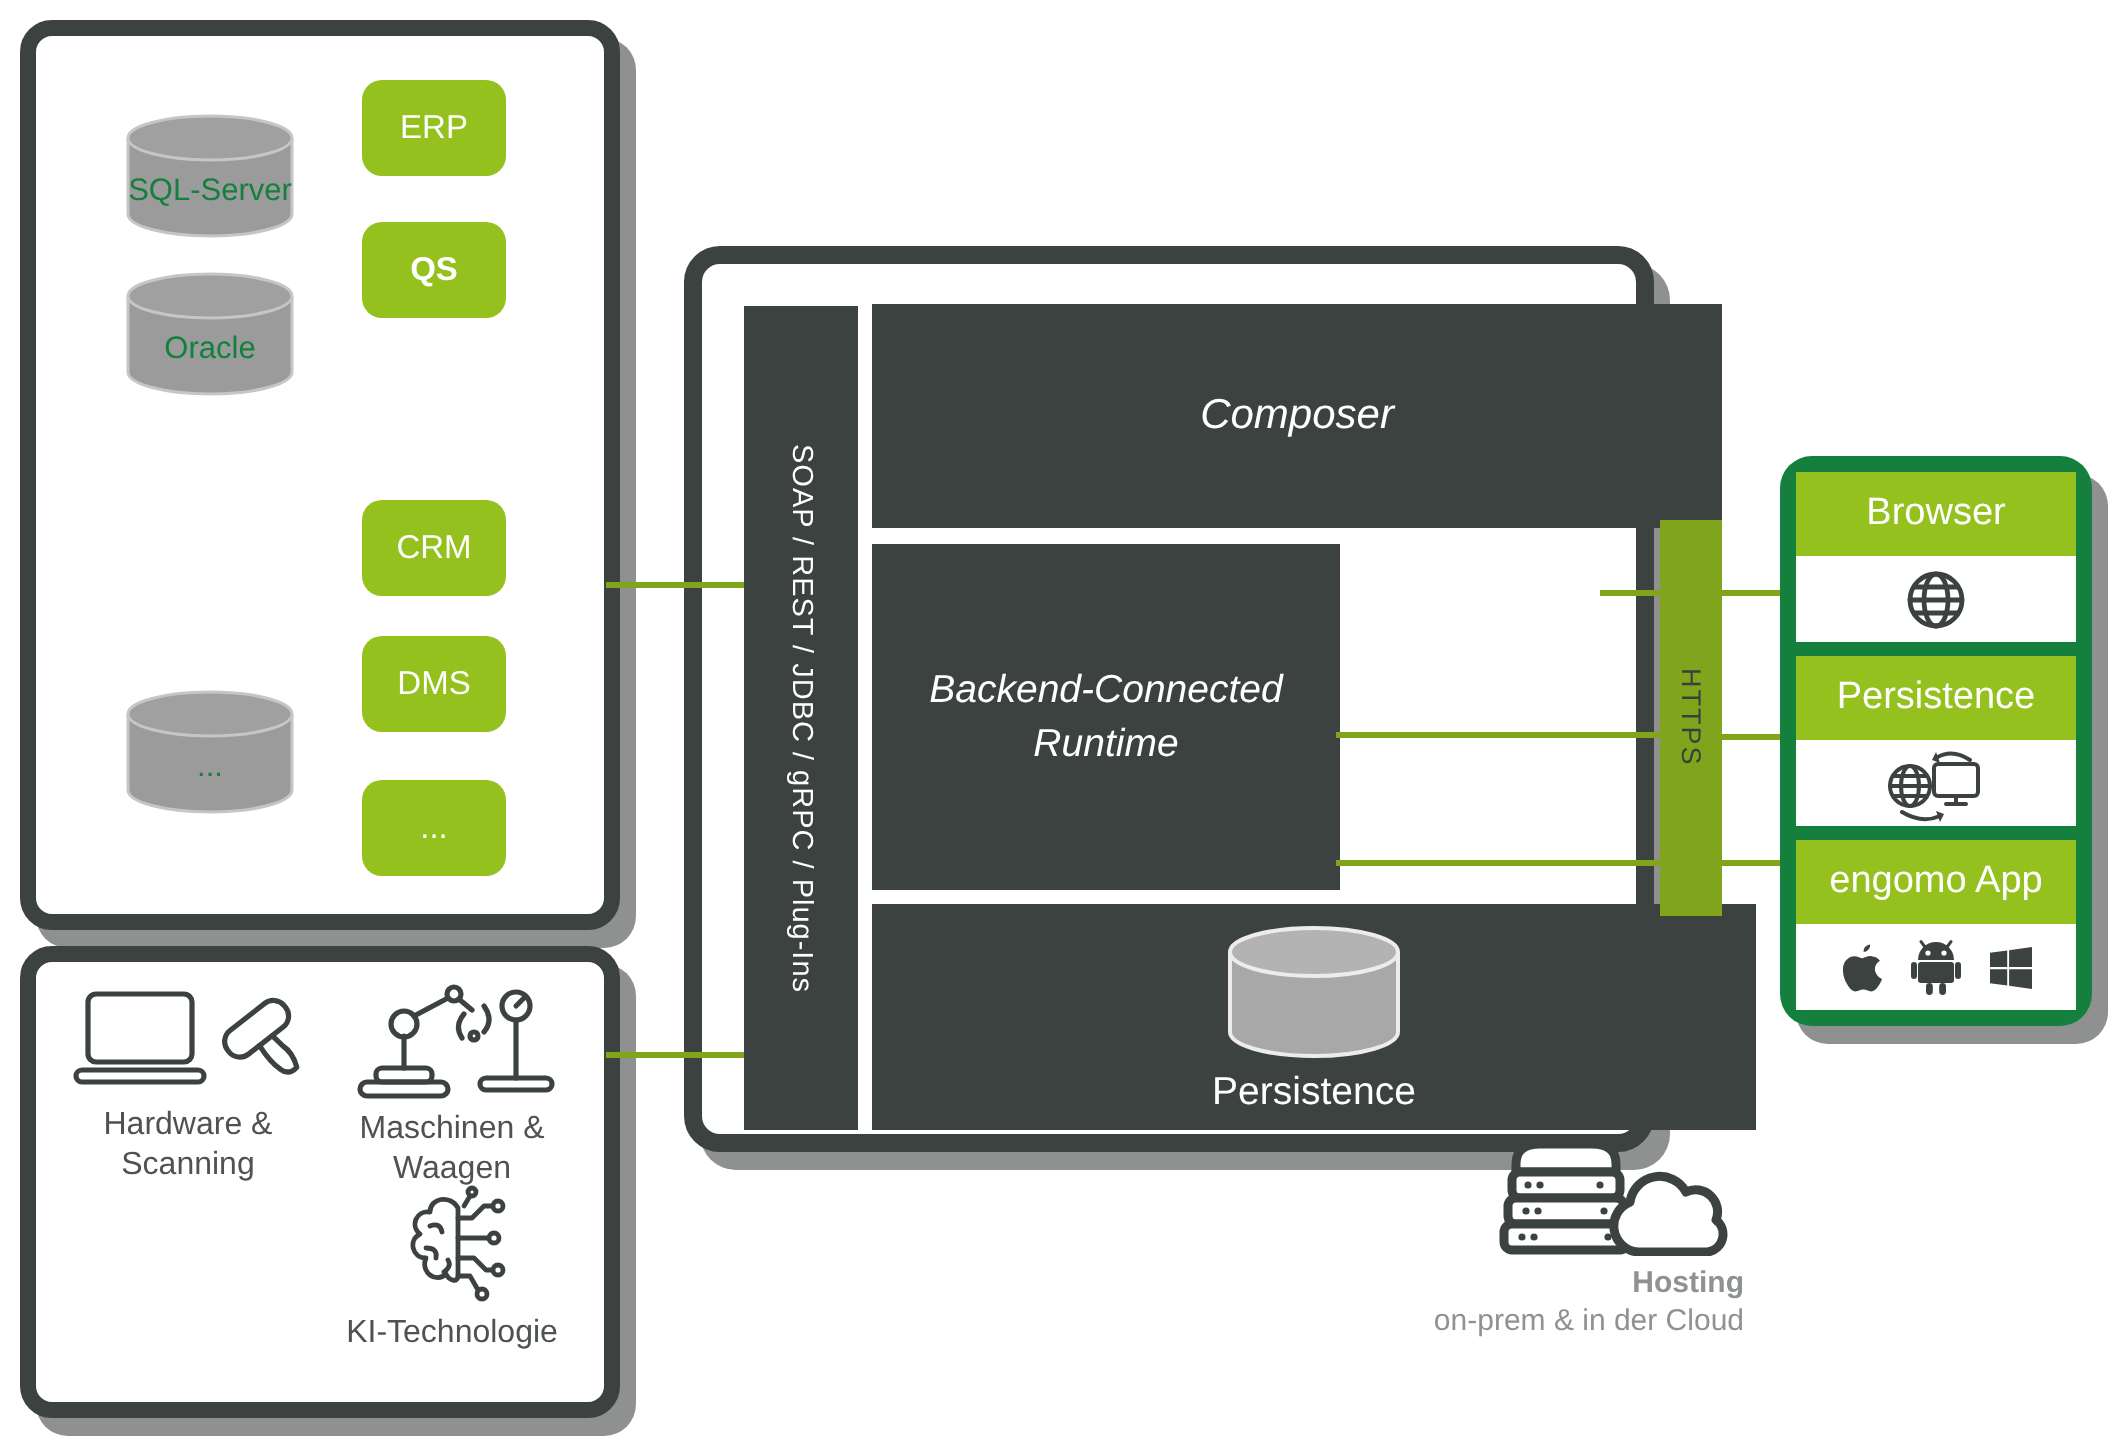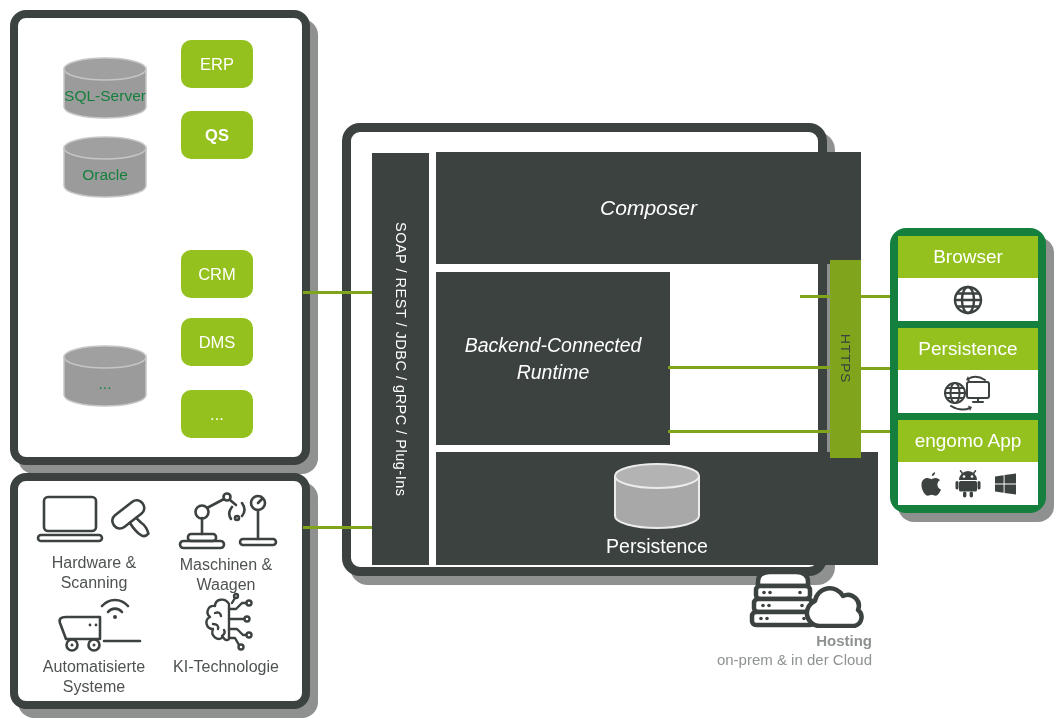--- a/index.html
+++ b/index.html
@@ -114,39 +114,20 @@
           <path d="M68,12 q5,7 0,13"></path>
           <circle cx="63" cy="27" r="2"></circle>
           <circle cx="84" cy="12" r="7"></circle>
           <line x1="84" y1="12" x2="88" y2="8"></line>
           <line x1="84" y1="19" x2="84" y2="48"></line>
           <rect x="66" y="48" width="36" height="6" rx="3"></rect>
         </svg>
       </div>
       <div class="dev-lbl">Maschinen &amp;
 Waagen</div>
-    </div>
-    <div class="dev-cell" style="left:10px;top:112px;">
-      <div class="dev-icon">
-        <svg class="ico" width="112" height="62" viewBox="0 0 112 62" stroke-width="2.6">
-          <path d="M70,20 a9,9 0 0 1 14,0"></path>
-          <path d="M64,14 a17,17 0 0 1 26,0"></path>
-          <circle cx="77" cy="25" r="2" fill="#3c4240" stroke="none"></circle>
-          <path d="M62,25 v22 h-34 l-6,-16 q-2,-6 6,-6 z"></path>
-          <circle cx="52" cy="33" r="1.4" fill="#3c4240" stroke="none"></circle>
-          <circle cx="58" cy="33" r="1.4" fill="#3c4240" stroke="none"></circle>
-          <circle cx="34" cy="53" r="5.5"></circle>
-          <circle cx="34" cy="53" r="1.5" fill="#3c4240" stroke="none"></circle>
-          <circle cx="56" cy="53" r="5.5"></circle>
-          <circle cx="56" cy="53" r="1.5" fill="#3c4240" stroke="none"></circle>
-          <line x1="66" y1="49" x2="102" y2="49"></line>
-        </svg>
-      </div>
-      <div class="dev-lbl">Automatisierte
-Systeme</div>
     </div>
     <div class="dev-cell" style="left:142px;top:112px;">
       <div class="dev-icon">
         <svg class="ico" width="68" height="62" viewBox="0 0 68 62" stroke-width="2.4">
           <path d="M37,12 c-4,-7 -14,-5 -14,2 c-7,-1 -10,7 -5,11 c-6,3 -4,12 3,12 c-3,7 5,13 10,8 c2,4 6,4 6,1 z"></path>
           <path d="M23,21 q5,-2 6,3"></path>
           <path d="M21,32 q6,0 5,5"></path>
           <path d="M30,44 q4,-3 2,-6"></path>
           <path d="M37,17 h7 l6,-6 h4"></path>
             <circle cx="57" cy="11" r="2.5"></circle>

